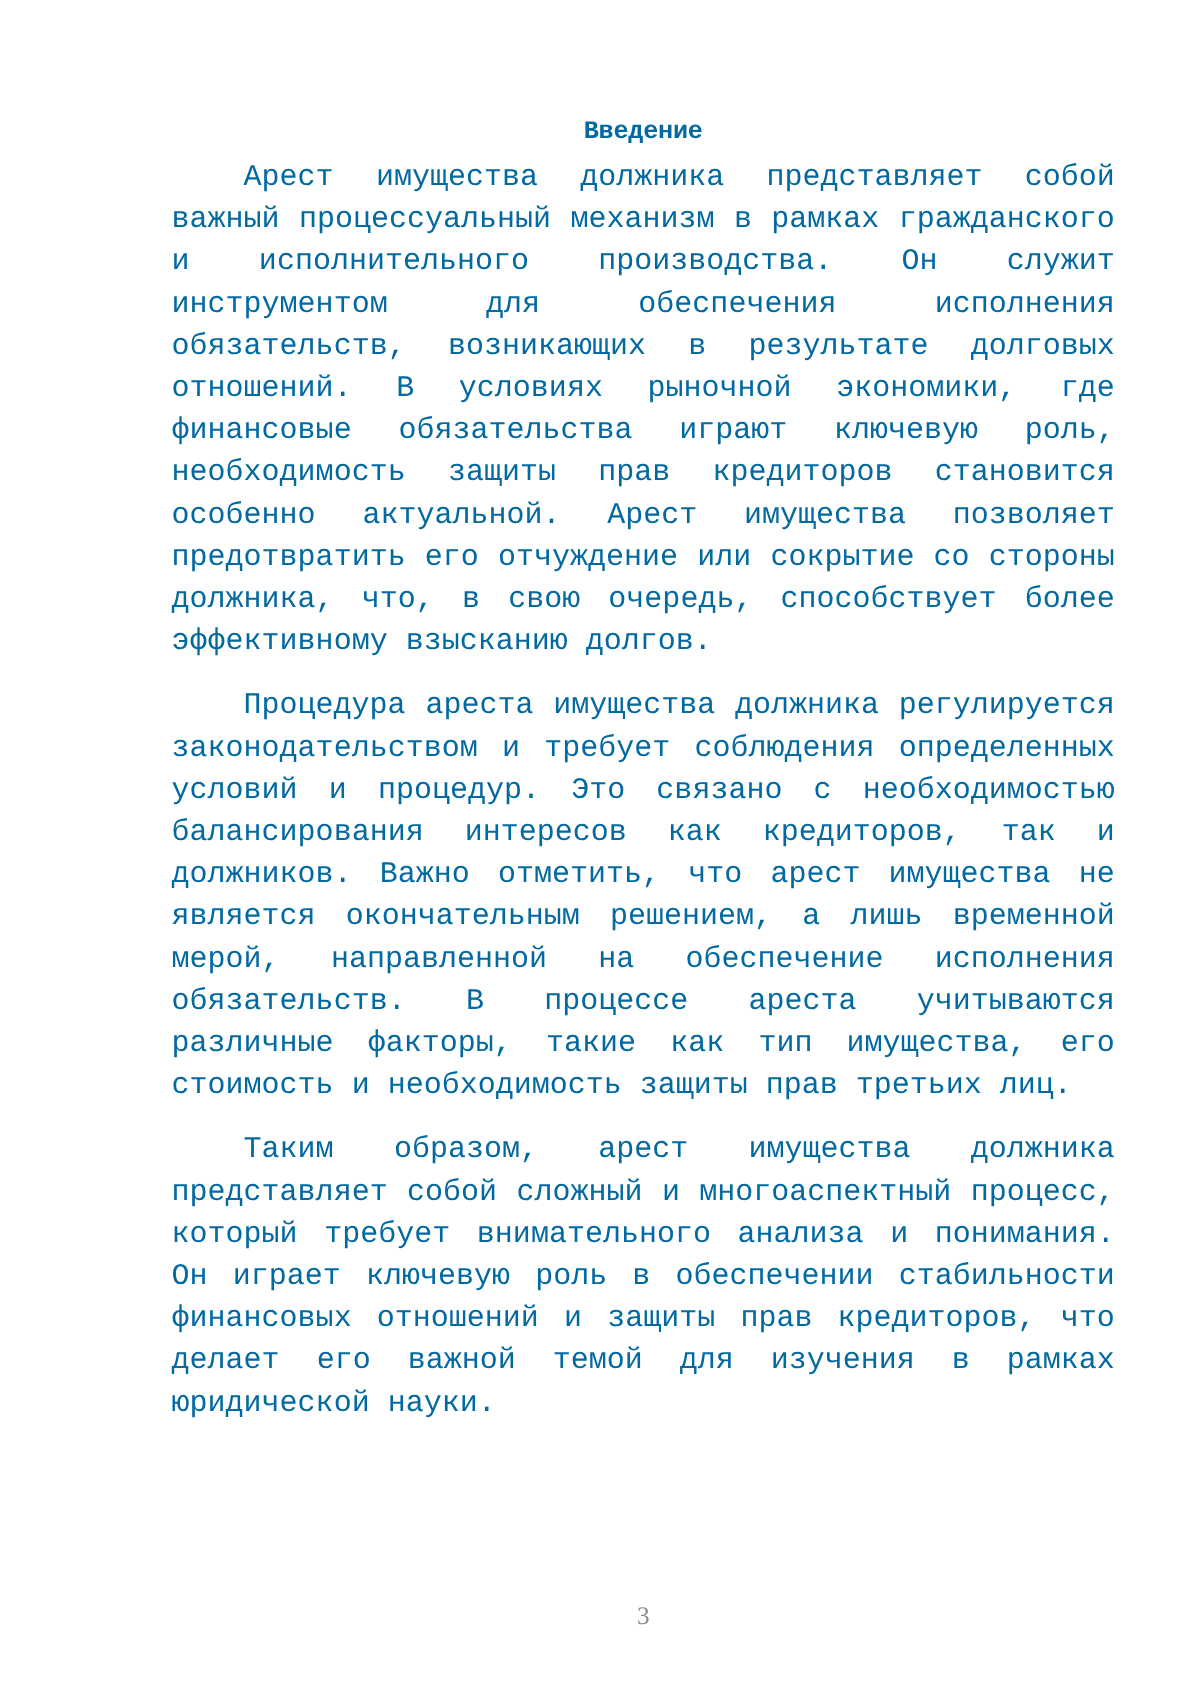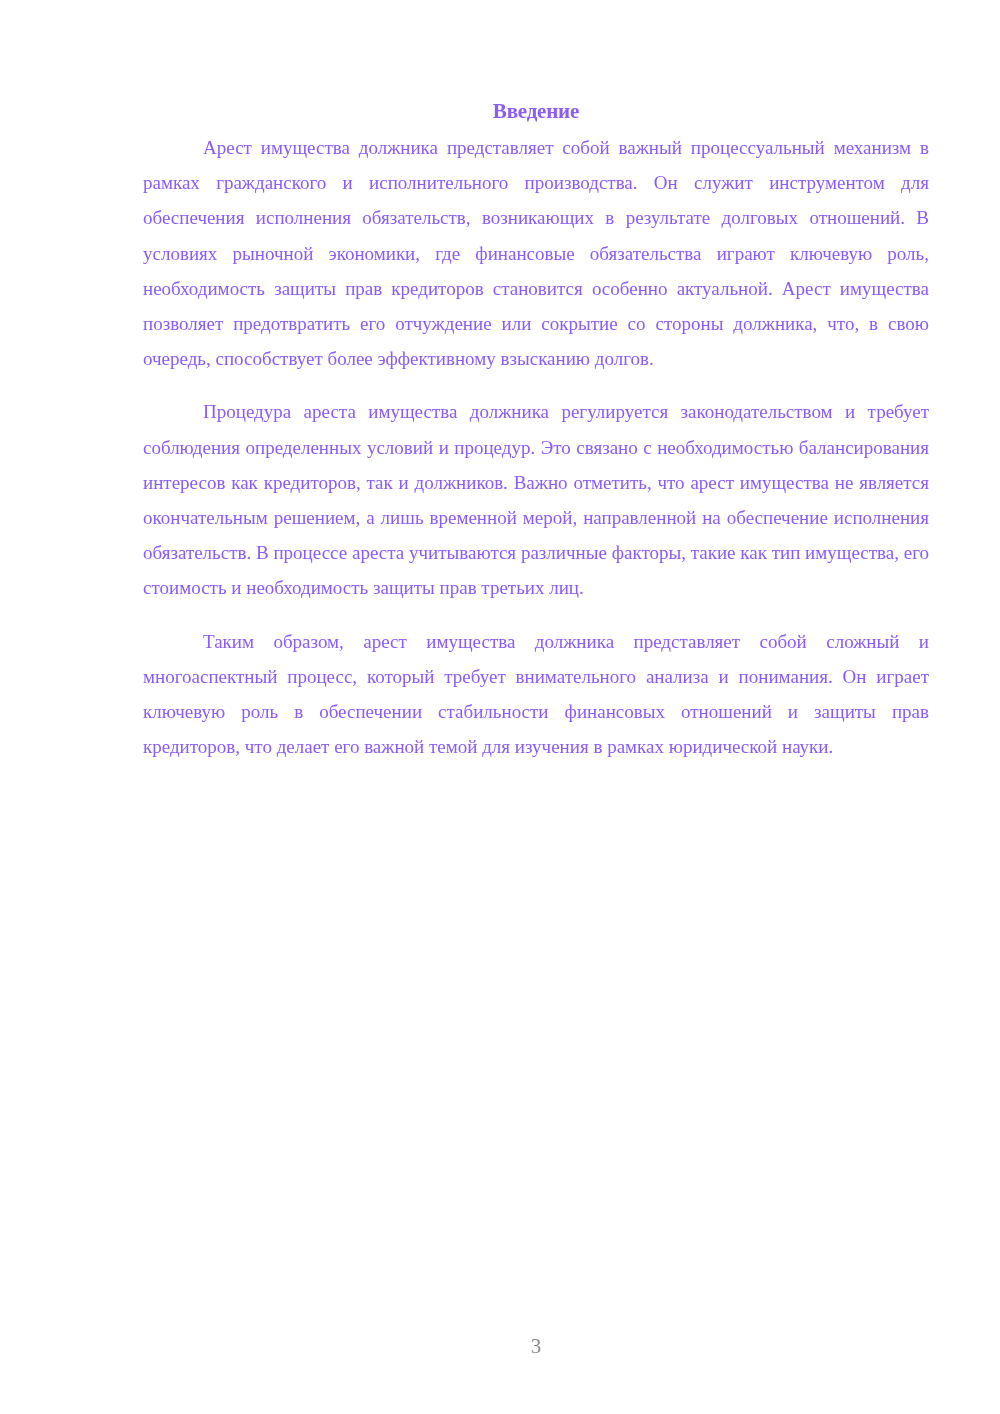--- a/index.html
+++ b/index.html
@@ -18,34 +18,34 @@
       left: 0; top: 0;
       width: 1000px;
       height: 1414px;
       background: #ffffff;
     }
     .content {
       position: absolute;
       left: 143px;
       top: 96px;
       width: 786px;
-      font-family: Liberation Serif, serif;
-      color: #8b5cf6;
+      font-family: Liberation Mono, monospace;
+      color: #0369a1;
     }
     .title {
       text-align: center;
       font-weight: bold;
       font-size: 21px;
       line-height: 30px;
       margin: 0 0 4px 0;
       padding-left: 0;
       letter-spacing: -0.2px;
     }
     .para {
-      font-size: 19px;
+      font-size: 25px;
       line-height: 35.2px;
       text-align: justify;
       text-indent: 60px;
       margin: 0 0 18px 0;
       letter-spacing: 0px;
       word-spacing: 0px;
     }
     .page-number {
       position: absolute;
       top: 1334px;

